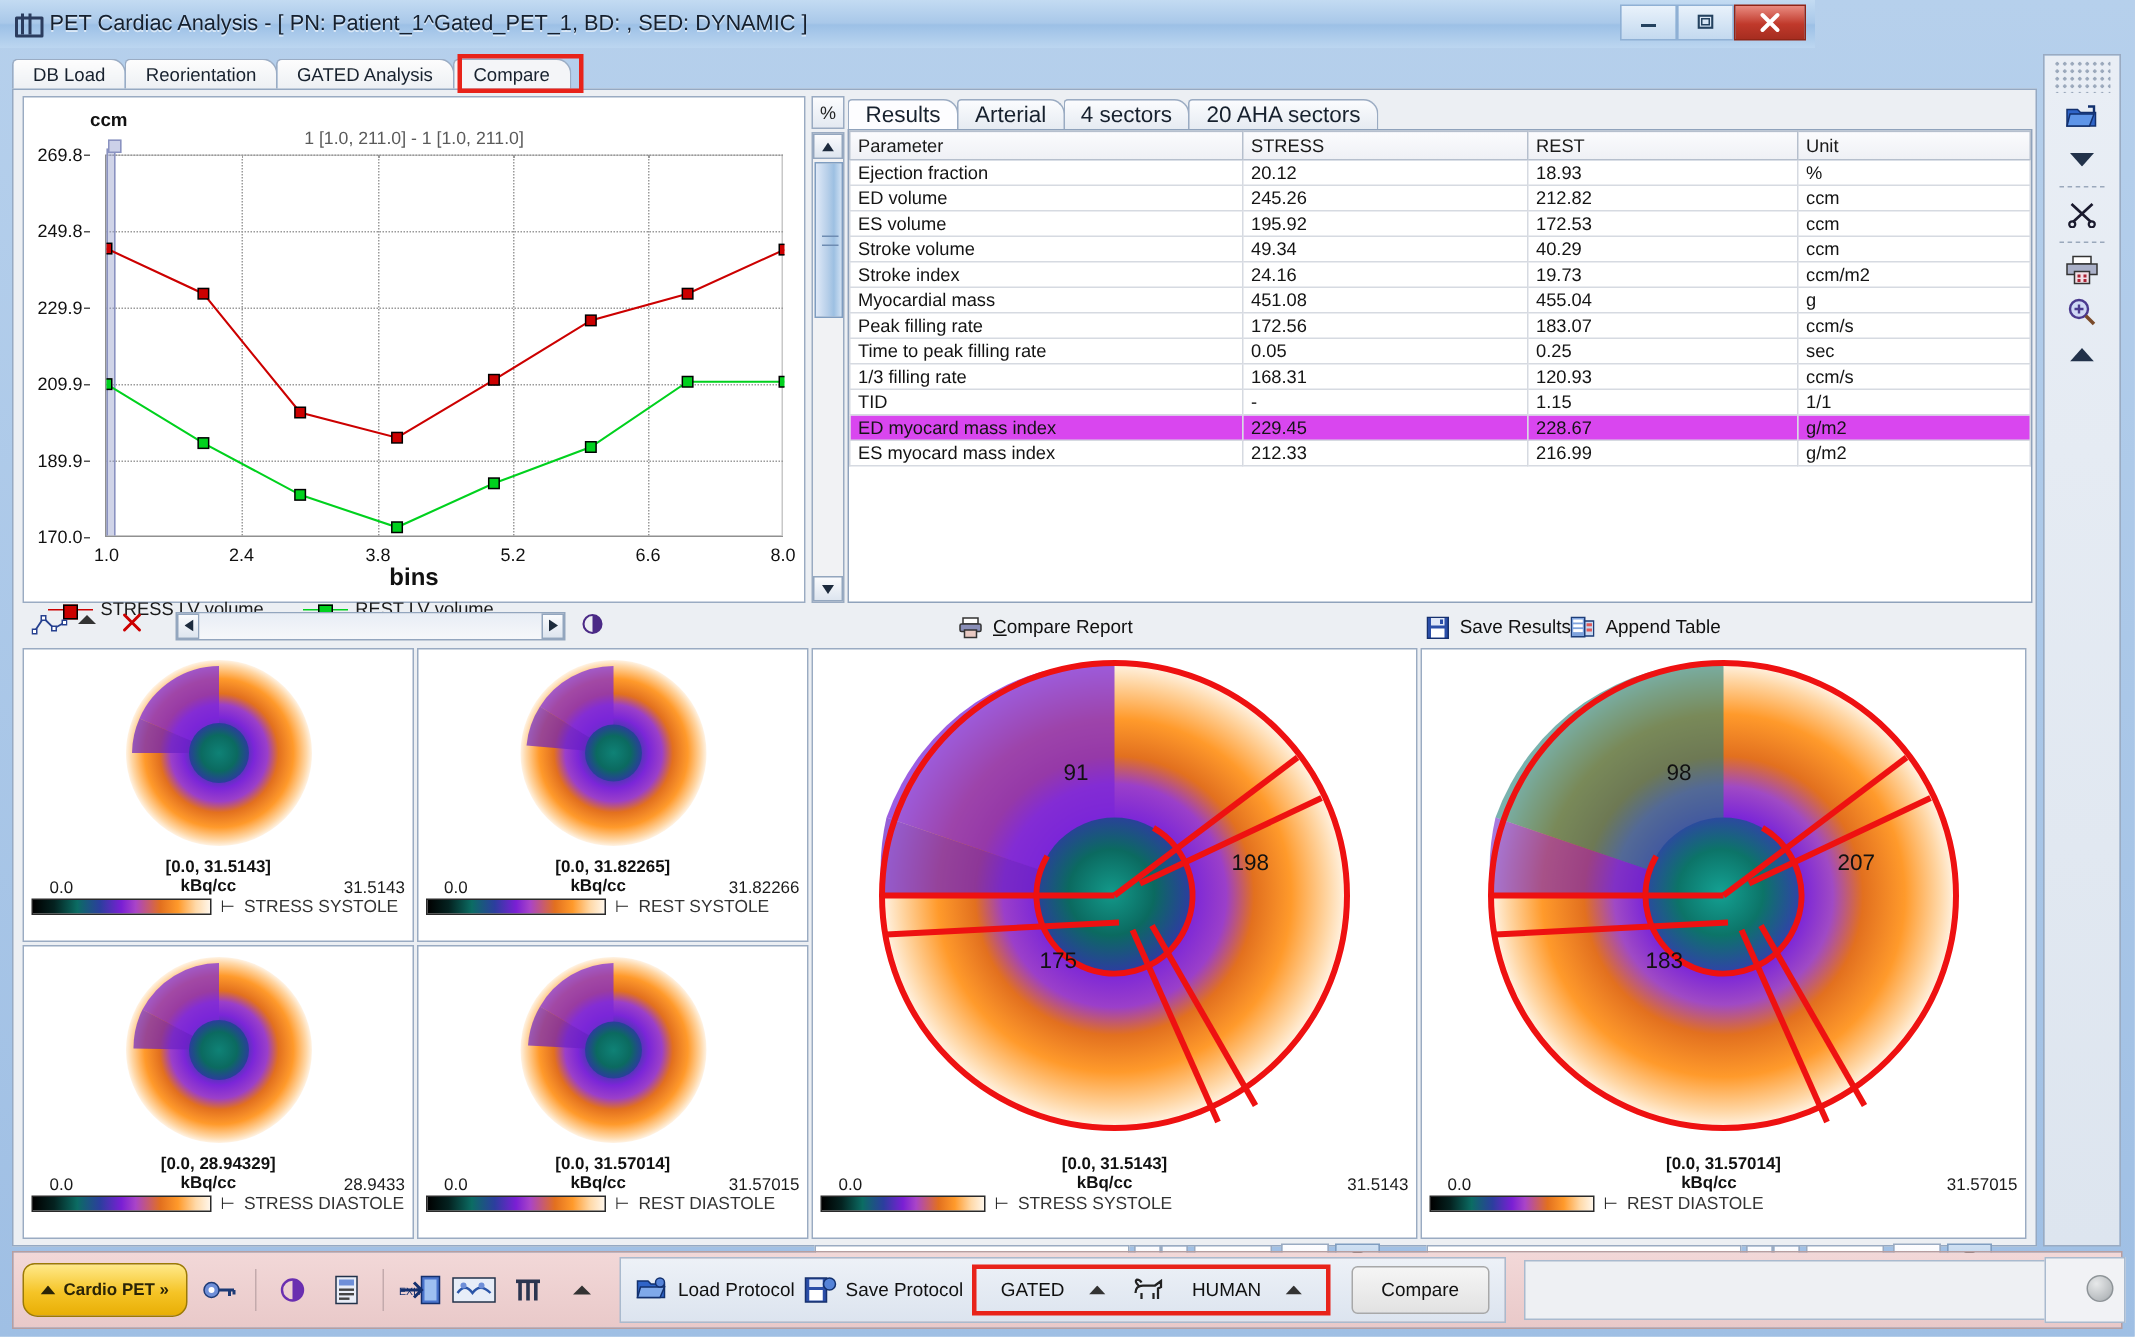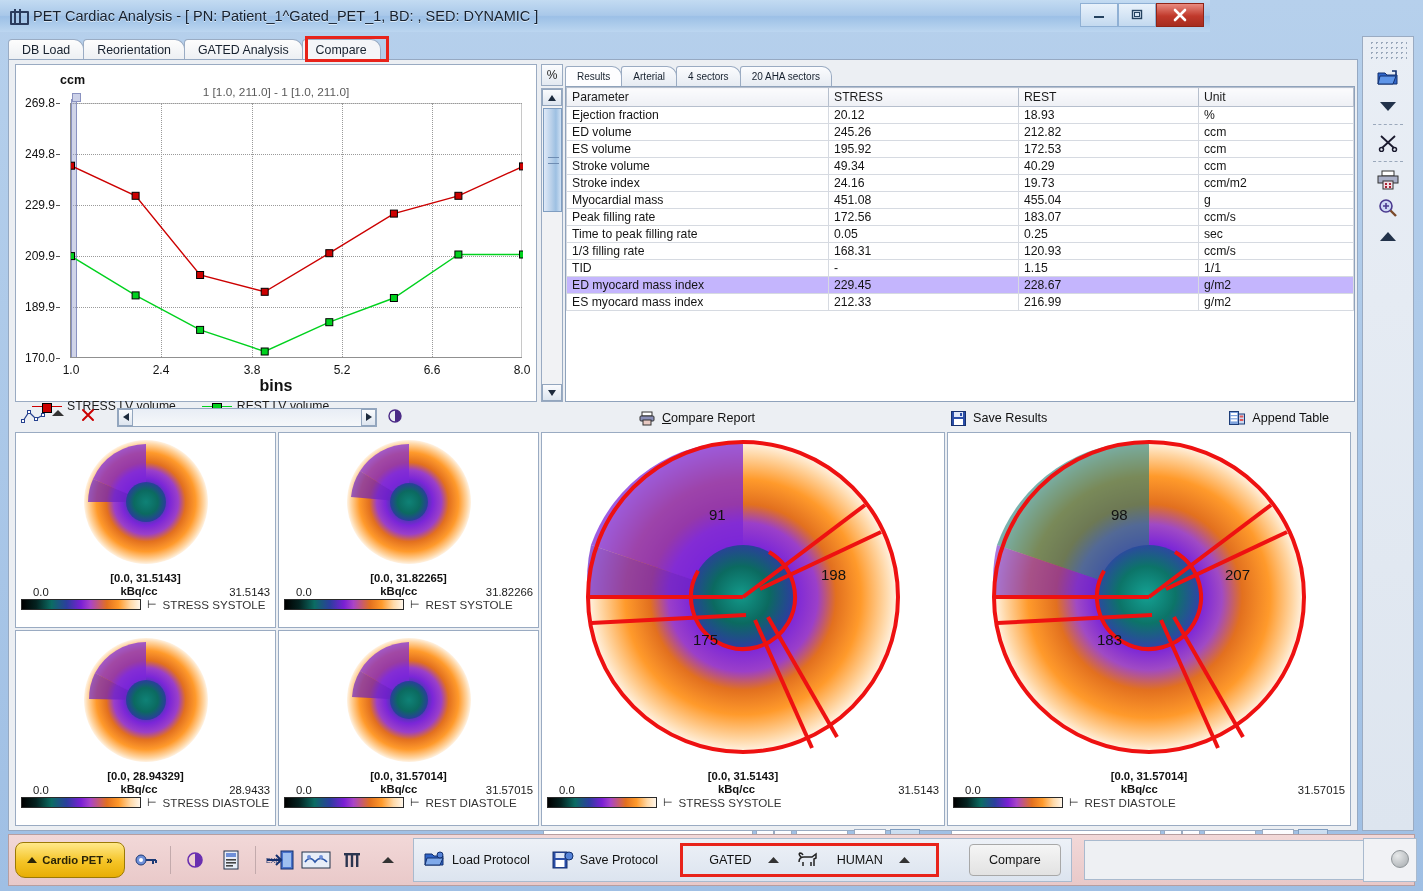--- a/index.html
+++ b/index.html
@@ -180,37 +180,37 @@
   .hscroll .hs-track { flex:1; height:17px; background: linear-gradient(180deg,#e8edf5,#f6f8fa); }
   
   .res-panel {
     position: absolute; left: 556px; top: 4px; width: 790px; height: 338px;
   }
   .res-tabs { display: flex; align-items: flex-end; height: 22px; }
   .rtab {
     height: 20px; padding: 0 11px; margin-right: -1px;
     background: linear-gradient(180deg,#fbfcfe,#e6ebf2);
     border: 1px solid #9aabc2; border-bottom: none; border-radius: 3px 10px 0 0;
-    display: flex; align-items: center; font-size: 10px; color:#17212e;
+    display: flex; align-items: center; font-size: 15px; color:#17212e;
   }
   .rtab.active { background: #fdfdff; }
   .res-table-wrap {
     position: absolute; left: 0; top: 22px; width: 790px; height: 316px;
     background: #fff; border: 1px solid #8fa2bb;
   }
   table.res { width: 100%; border-collapse: collapse; font-size: 12.2px; }
   table.res th {
     background: linear-gradient(180deg,#fbfbfd,#eef0f5);
     border: 1px solid #b6bfcd; font-weight: normal; text-align: left;
     padding: 2px 5px; color: #1a1a1a; height: 17px;
   }
   table.res td {
     border: 1px solid #d6dae1; padding: 1px 5px; height: 16px; color:#141414;
   }
-  table.res tr.sel td { background: #c4b5fd; }
+  table.res tr.sel td { background: #d946ef; }
   .col-p { width: 262px; } .col-s { width: 190px; } .col-r { width: 180px; }
   
   .actionbar {
     position: absolute; left: 556px; top: 345px; width: 790px; height: 26px;
     display: flex; align-items: center;
   }
   .act {
     display: flex; align-items: center; gap: 7px; font-size: 12.6px; color:#111;
   }
   .act .u { text-decoration: underline; }
@@ -296,27 +296,27 @@
   .cardio-btn {
     width: 110px; height: 36px; border-radius: 8px 8px 10px 10px;
     background: linear-gradient(180deg,#ffe98a,#f5c426 55%,#e8ae05);
     border: 1px solid #9b7a06;
     display: flex; align-items: center; justify-content: center; gap: 5px;
     font-size: 11.3px; font-weight: bold; color: #2a2407;
   }
   .tb-icon { width: 30px; height: 30px; display:flex; align-items:center; justify-content:center; }
   .vdiv { width: 0; height: 28px; border-left: 1px solid #c3aaac; margin: 0 3px; }
   .proto-zone {
-    display: flex; align-items: center; gap: 22px; height: 44px; padding: 0 10px;
+    display: flex; align-items: center; gap: 6px; height: 44px; padding: 0 10px;
     background: linear-gradient(180deg,#edf1f7,#dce4ef); border: 1px solid #a9bace;
     margin-left: 4px;
   }
   .proto-btn { display:flex; align-items:center; gap:6px; font-size: 12.6px; color:#111; }
   .gated-zone {
-    display: flex; align-items: center; gap: 16px; height: 28px; padding: 0 26px;
+    display: flex; align-items: center; gap: 16px; height: 28px; padding: 0 16px;
     font-size: 12.6px; color: #111;
   }
   .gated-box { position: relative; border: 3px solid #e8231a; height: 34px; display:flex; align-items:center; }
   .compare-btn {
     width: 92px; height: 32px; margin-left: 8px; border: 1px solid #a8a8a8; border-radius: 4px;
     background: linear-gradient(180deg,#f5f5f5,#e2e2e2);
     display:flex; align-items:center; justify-content:center; font-size: 12.6px; color:#111;
   }
   .status-field {
     flex: 1; height: 40px; margin-left: 6px; margin-right: 6px;
@@ -626,21 +626,21 @@
         <span>
           <svg width="15" height="15" viewBox="0 0 15 15">
               <rect x="0.5" y="0.5" width="14" height="14" fill="#2b4ea8" stroke="#16306e"></rect>
               <rect x="3" y="1" width="9" height="5" fill="#dfe7f7"></rect>
               <rect x="3" y="8" width="9" height="6" fill="#fff"></rect>
               <rect x="9" y="2" width="2" height="3" fill="#2b4ea8"></rect>
             </svg>
         </span>
         <span>Save Results</span>
       </div>
-      <div class="act" style="margin-left:182px">
+      <div class="act" style="">
         <span>
           <svg width="16" height="15" viewBox="0 0 16 15">
               <rect x="0.5" y="0.5" width="9" height="13" fill="#7fa3dd" stroke="#1d3d78"></rect>
               <rect x="1.8" y="2" width="6.4" height="2" fill="#fff"></rect>
               <rect x="1.8" y="5.2" width="6.4" height="2" fill="#fff"></rect>
               <rect x="1.8" y="8.4" width="6.4" height="2" fill="#fff"></rect>
               <rect x="9.5" y="3" width="6" height="10" fill="#c9d9f2" stroke="#1d3d78"></rect>
               <rect x="10.7" y="4.5" width="3.6" height="2" fill="#e05a5a"></rect>
               <rect x="10.7" y="8" width="3.6" height="2" fill="#e05a5a"></rect>
             </svg>

